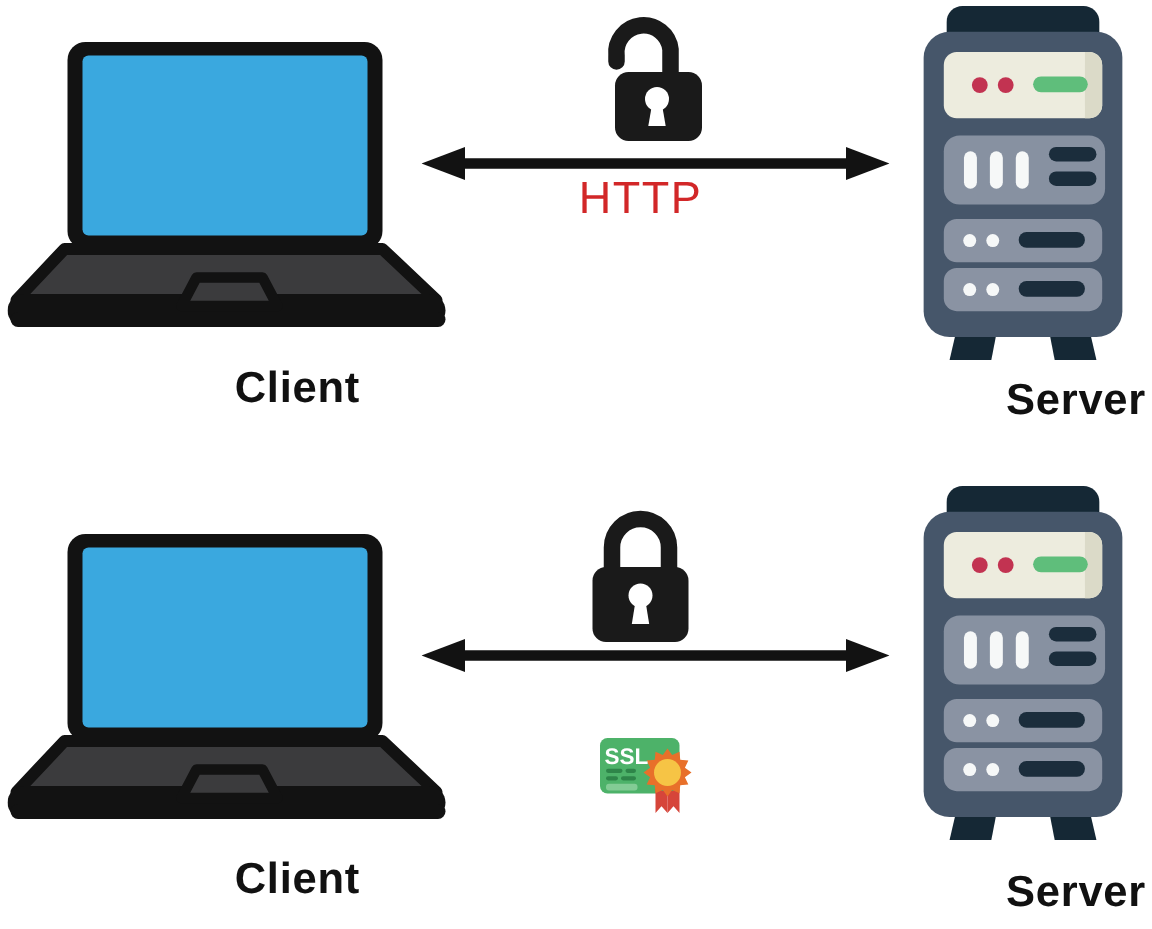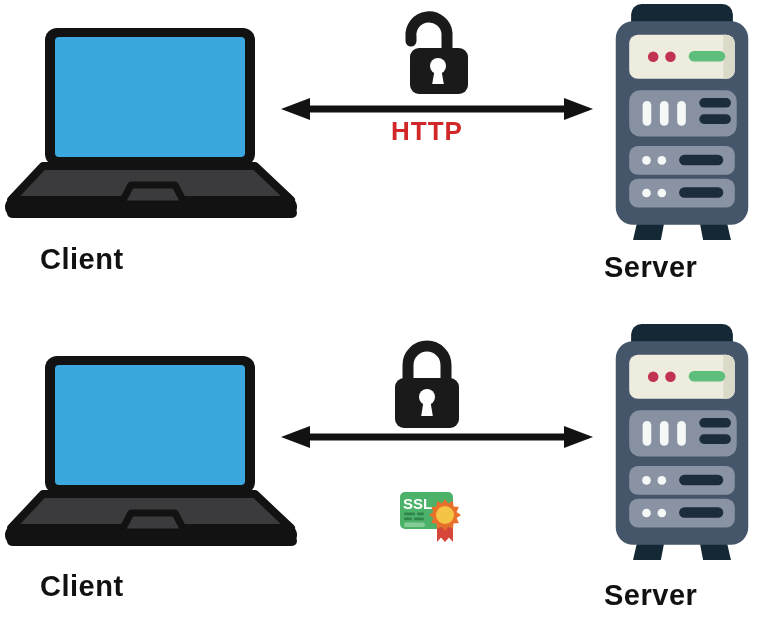--- a/index.html
+++ b/index.html
@@ -7,29 +7,29 @@
     position:relative;
     width:768px;height:619px;
     background:#ffffff;
     overflow:hidden;
     font-family:"Liberation Sans", sans-serif;
   }
   .abs{position:absolute;}
   .label{
     font-weight:700;
     color:#111111;
-    text-align:left;
+    text-align:right;
     font-size:29px;
     letter-spacing:0.5px;
   }
   .protocol{
-    font-weight:700;
+    font-weight:400;
     color:#D22728;
     text-align:center;
-    font-size:26px;
+    font-size:30px;
     letter-spacing:1px;
   }
   
   .laptop-1{left:5px;top:20px;width:296px;height:200px;}
   .client-label-1{left:40px;top:243px;width:200px;}
   .lock-1{left:398px;top:6px;width:80px;height:92px;}
   .arrow-1{left:281px;top:96px;width:312px;height:26px;}
   .proto-1{left:332px;top:116px;width:190px;}
   .server-1{left:610px;top:2px;width:144px;height:240px;}
   .server-label-1{left:604px;top:251px;width:160px;}

